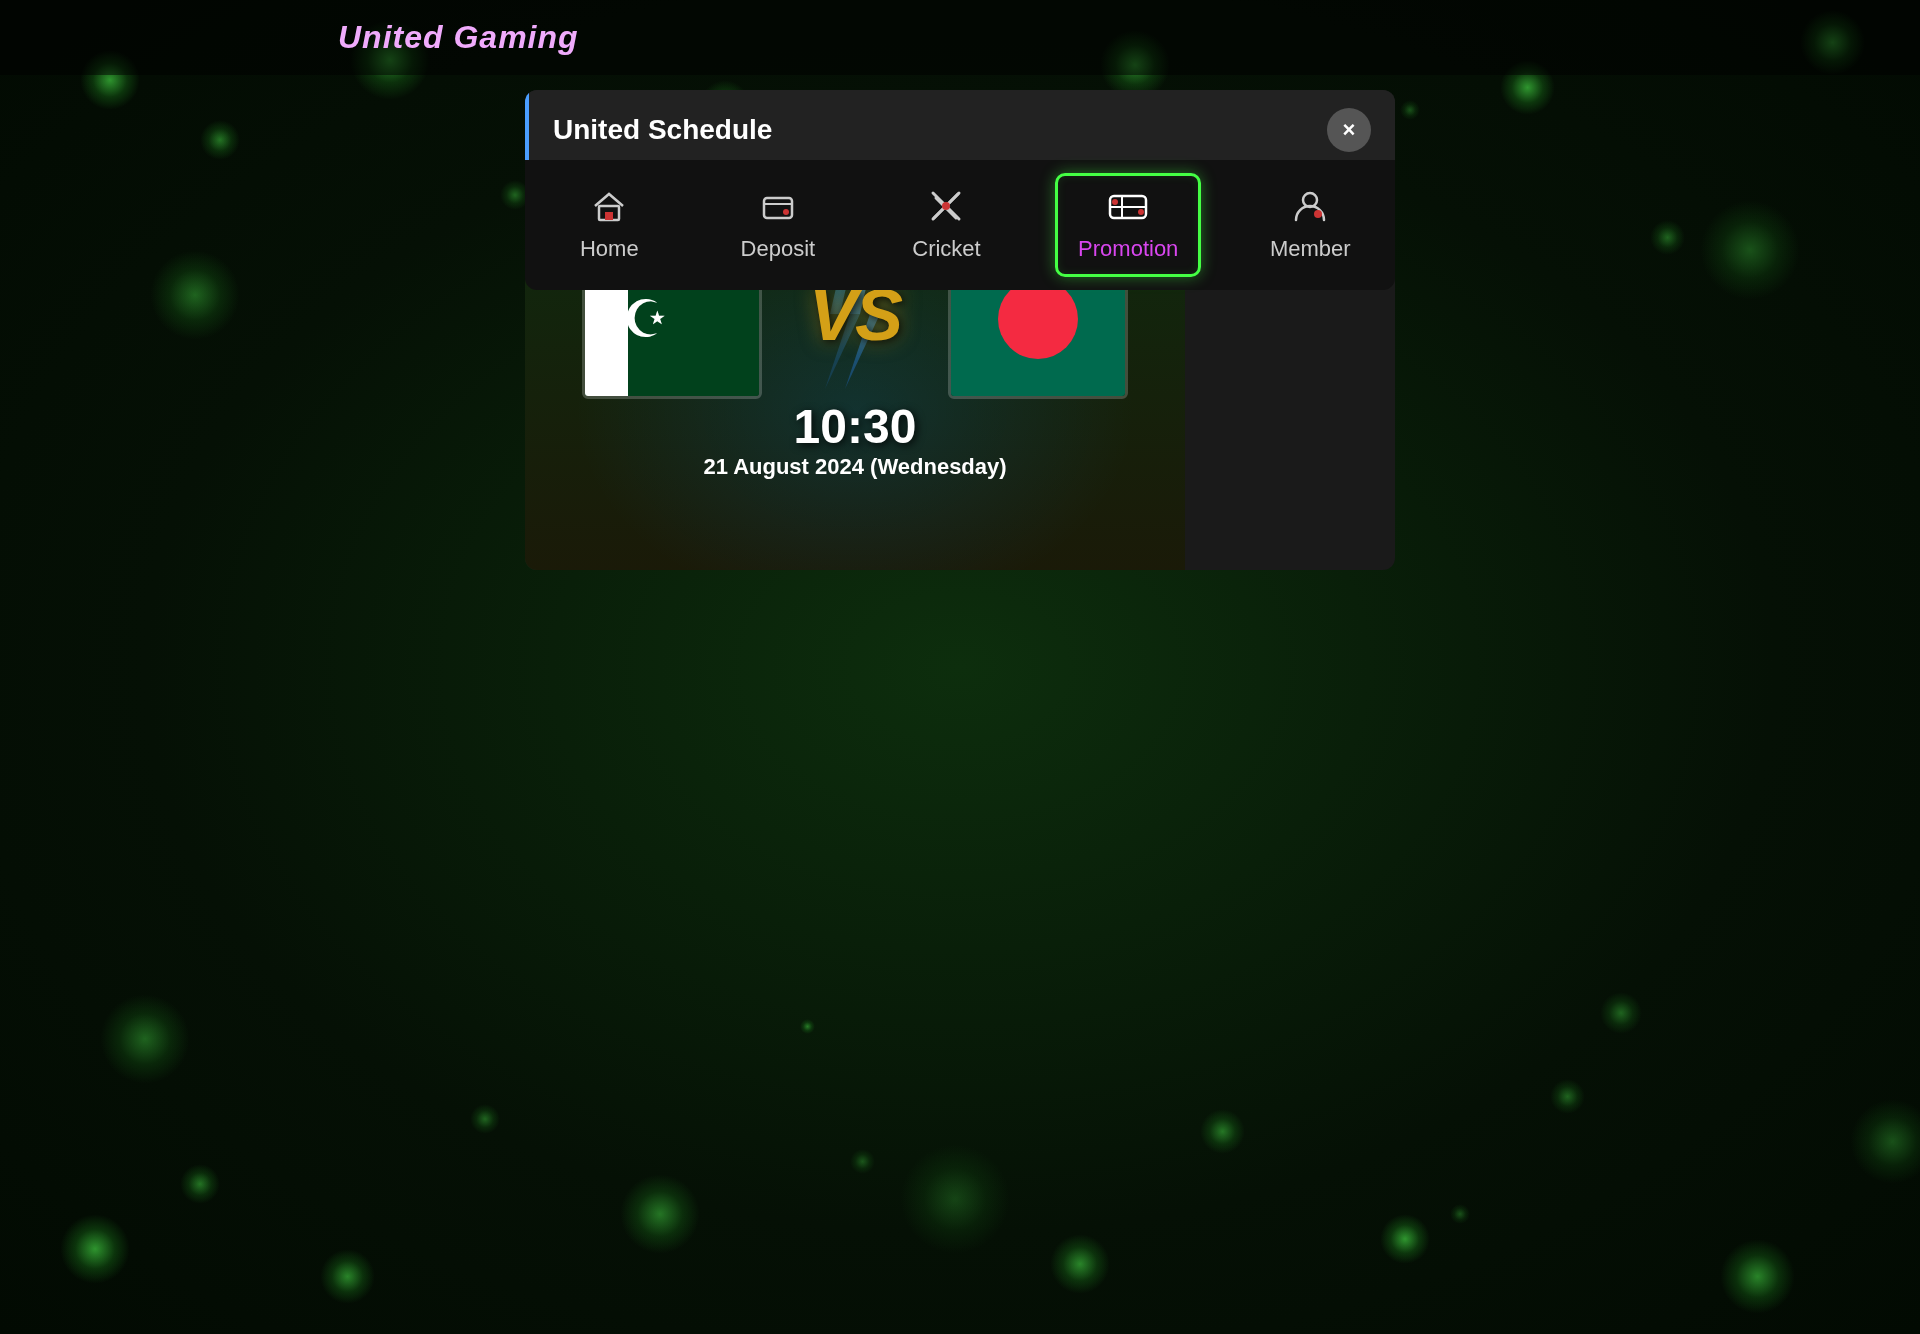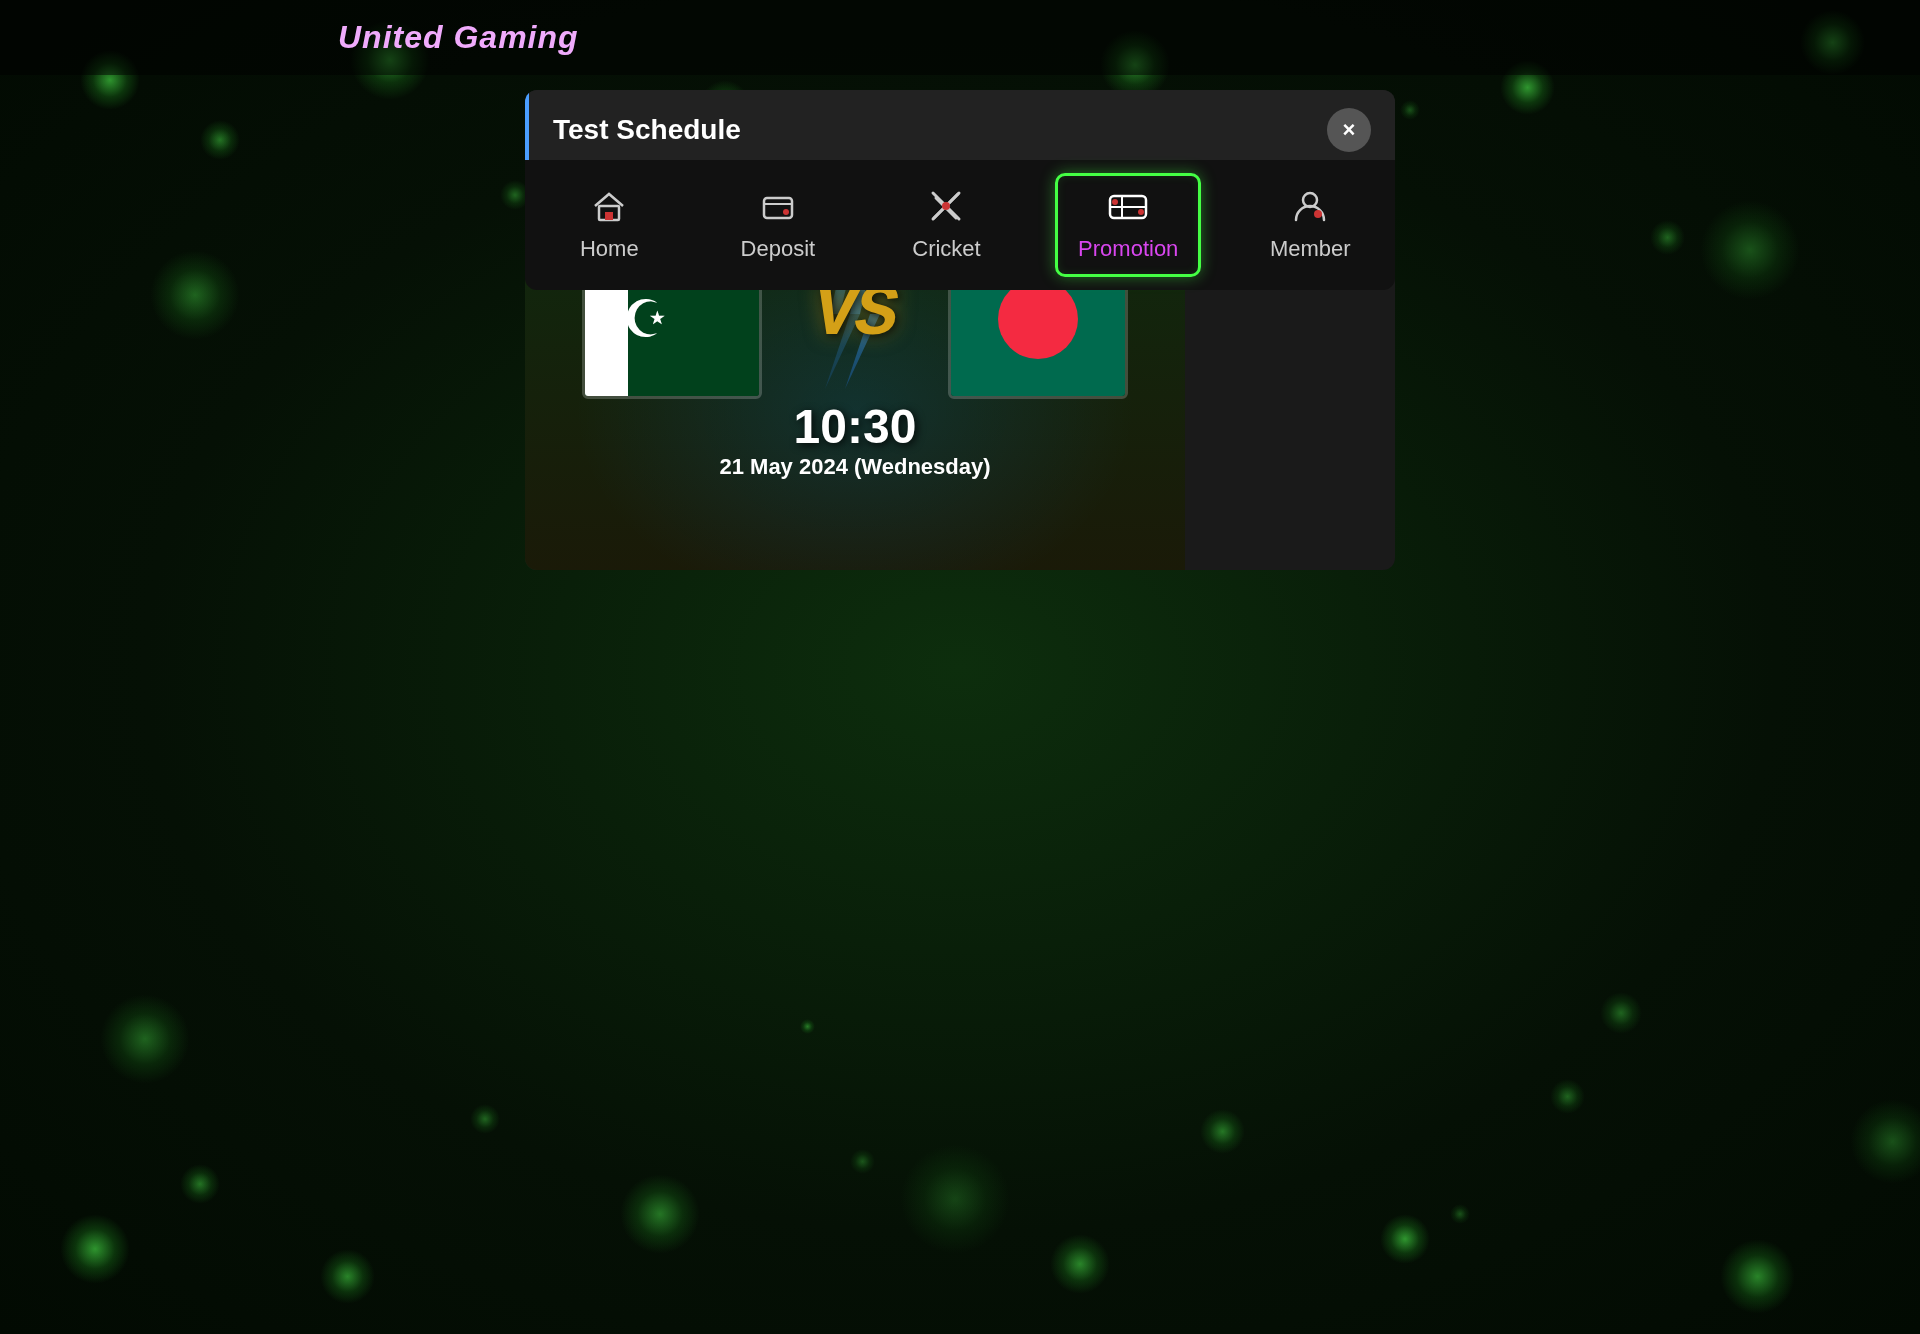--- a/index.html
+++ b/index.html
@@ -358,21 +358,21 @@
   </div>
 </div>
 
 <div class="header-bar">
   <span class="app-title">United Gaming</span>
 </div>
 
 <div class="modal-overlay">
 
   <div class="modal-header">
-    <span class="modal-title">Test Schedule</span>
+    <span class="modal-title">United Schedule</span>
     <button class="close-btn">
       <span>×</span>
     </button>
   </div>
 
   <div class="match-cards-container">
 
     <div class="match-card">
       <div class="match-card-bg"></div>
 
@@ -380,21 +380,21 @@
 
       <div class="flags-row">
 
         <div class="flag-box">
           <div class="flag-pakistan">
             <div class="white-stripe"></div>
             <div class="crescent-star">☪</div>
           </div>
         </div>
 
-        <div style="position:relative; width:120px; height:160px; display:flex; align-items:center; justify-content:center; z-index:6;font-family:Liberation Mono, monospace;">
+        <div style="position:relative; width:120px; height:160px; display:flex; align-items:center; justify-content:center; z-index:6;">
 
           <svg width="120" height="160" style="position:absolute;top:0;left:0;">
             <defs>
               <linearGradient id="bolt-grad" x1="0%" y1="0%" x2="0%" y2="100%">
                 <stop offset="0%" style="stop-color:rgba(100,220,255,0.9)"></stop>
                 <stop offset="100%" style="stop-color:rgba(30,120,255,0.4)"></stop>
               </linearGradient>
             </defs>
             <polygon points="70,10 55,75 75,75 50,150 85,75 65,75 80,10" fill="url(#bolt-grad)" opacity="0.7"></polygon>
             <polygon points="50,10 35,75 55,75 30,150 65,75 45,75 60,10" fill="url(#bolt-grad)" opacity="0.4"></polygon>
@@ -404,21 +404,21 @@
 
         <div class="flag-box">
           <div class="flag-bangladesh">
             <div class="red-circle"></div>
           </div>
         </div>
       </div>
 
       <div class="match-time">10:30</div>
 
-      <div class="match-date">21 May 2024 (Wednesday)</div>
+      <div class="match-date">21 August 2024 (Wednesday)</div>
     </div>
 
   </div>
 
   <div class="bottom-nav">
 
     <div class="nav-item">
       <span class="nav-icon">
         <svg width="36" height="36" viewBox="0 0 36 36" fill="none">
           <path d="M4 18L18 6L32 18" stroke="#ccc" stroke-width="2.5" fill="none"></path>

